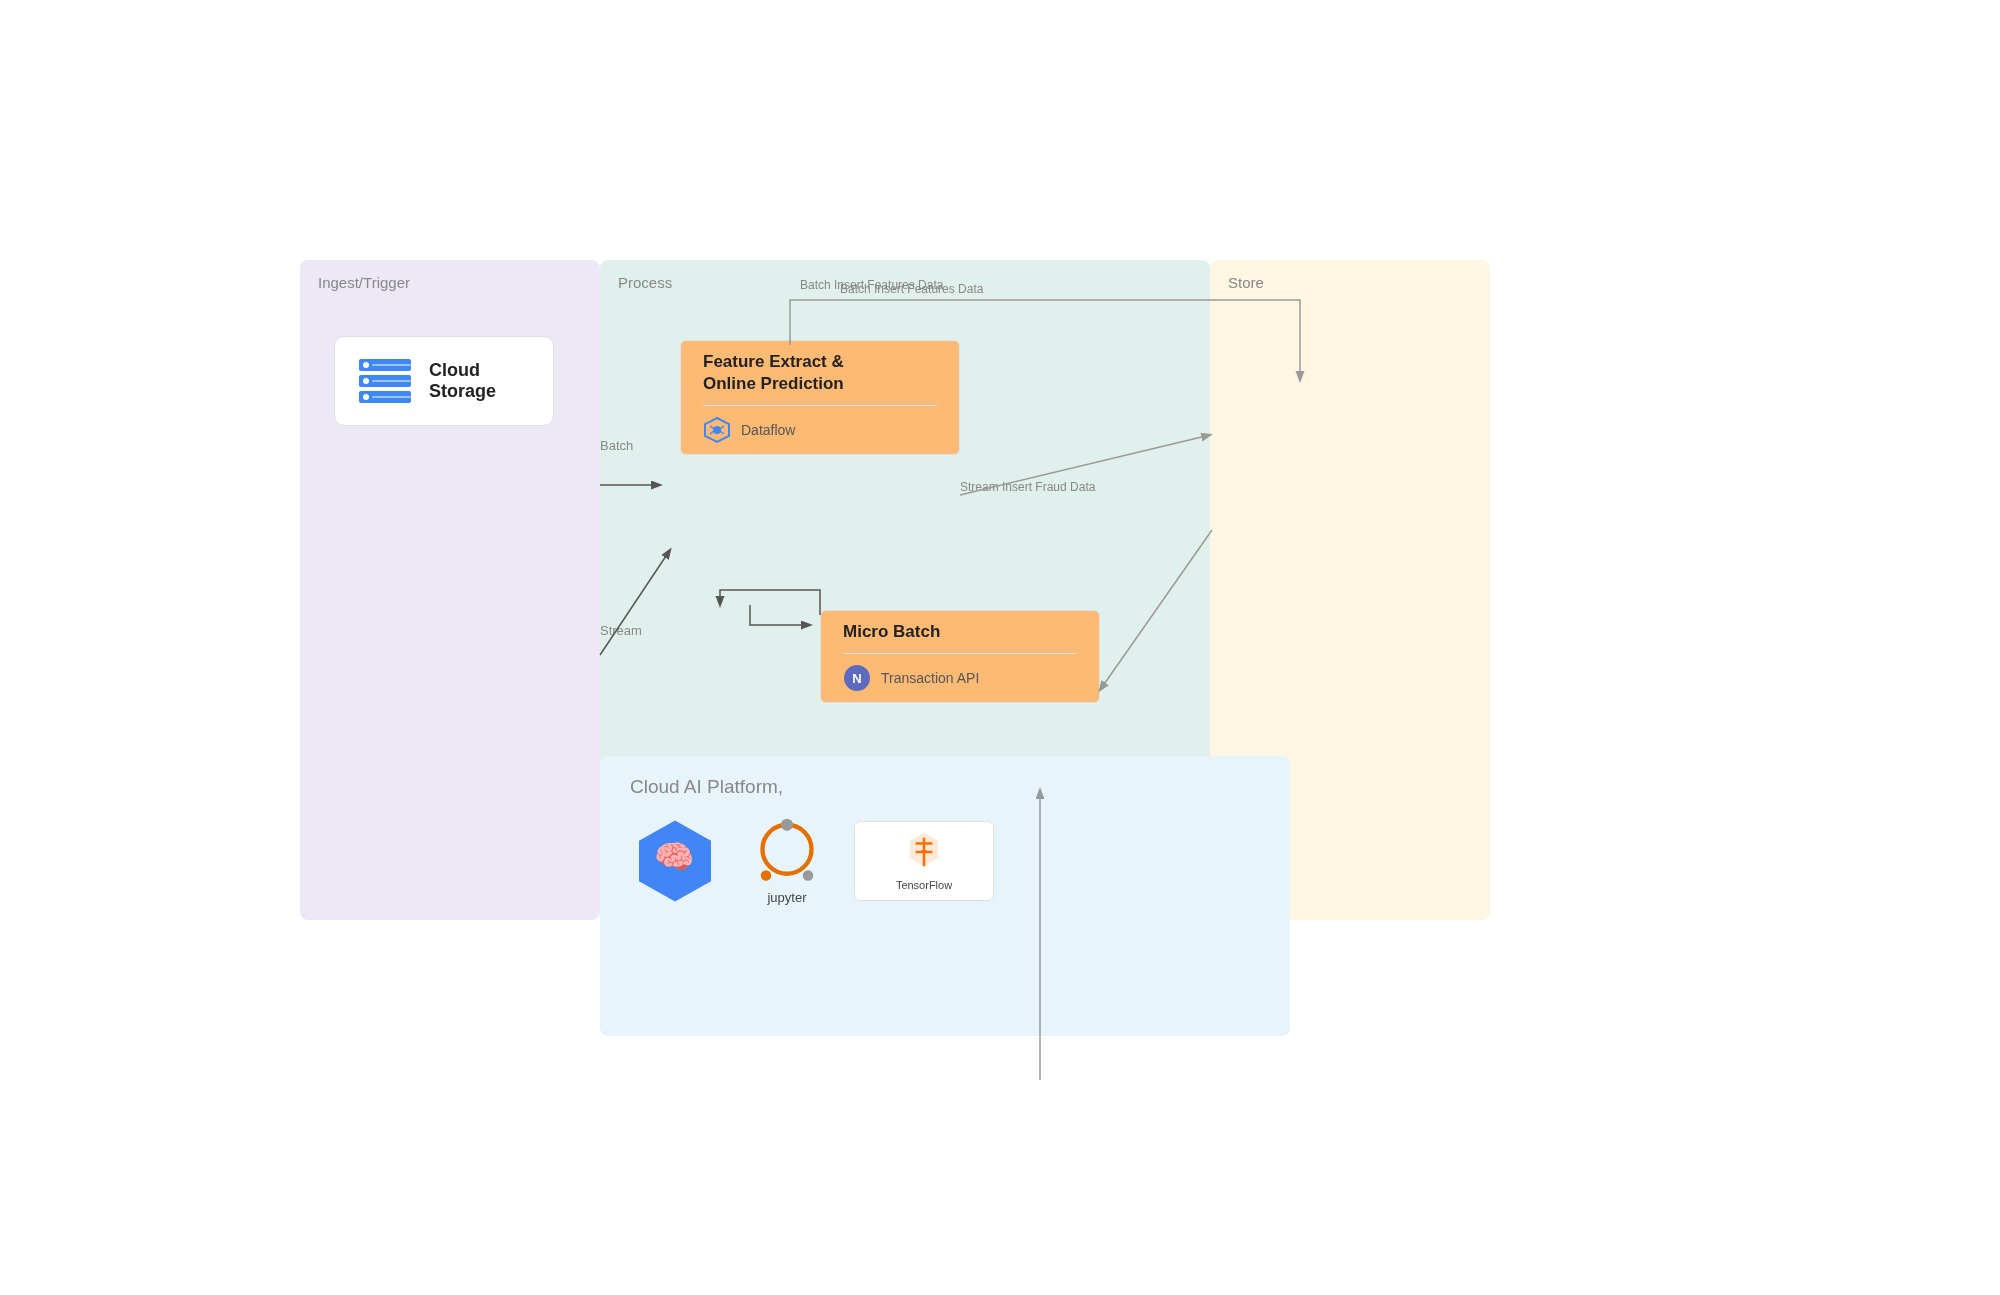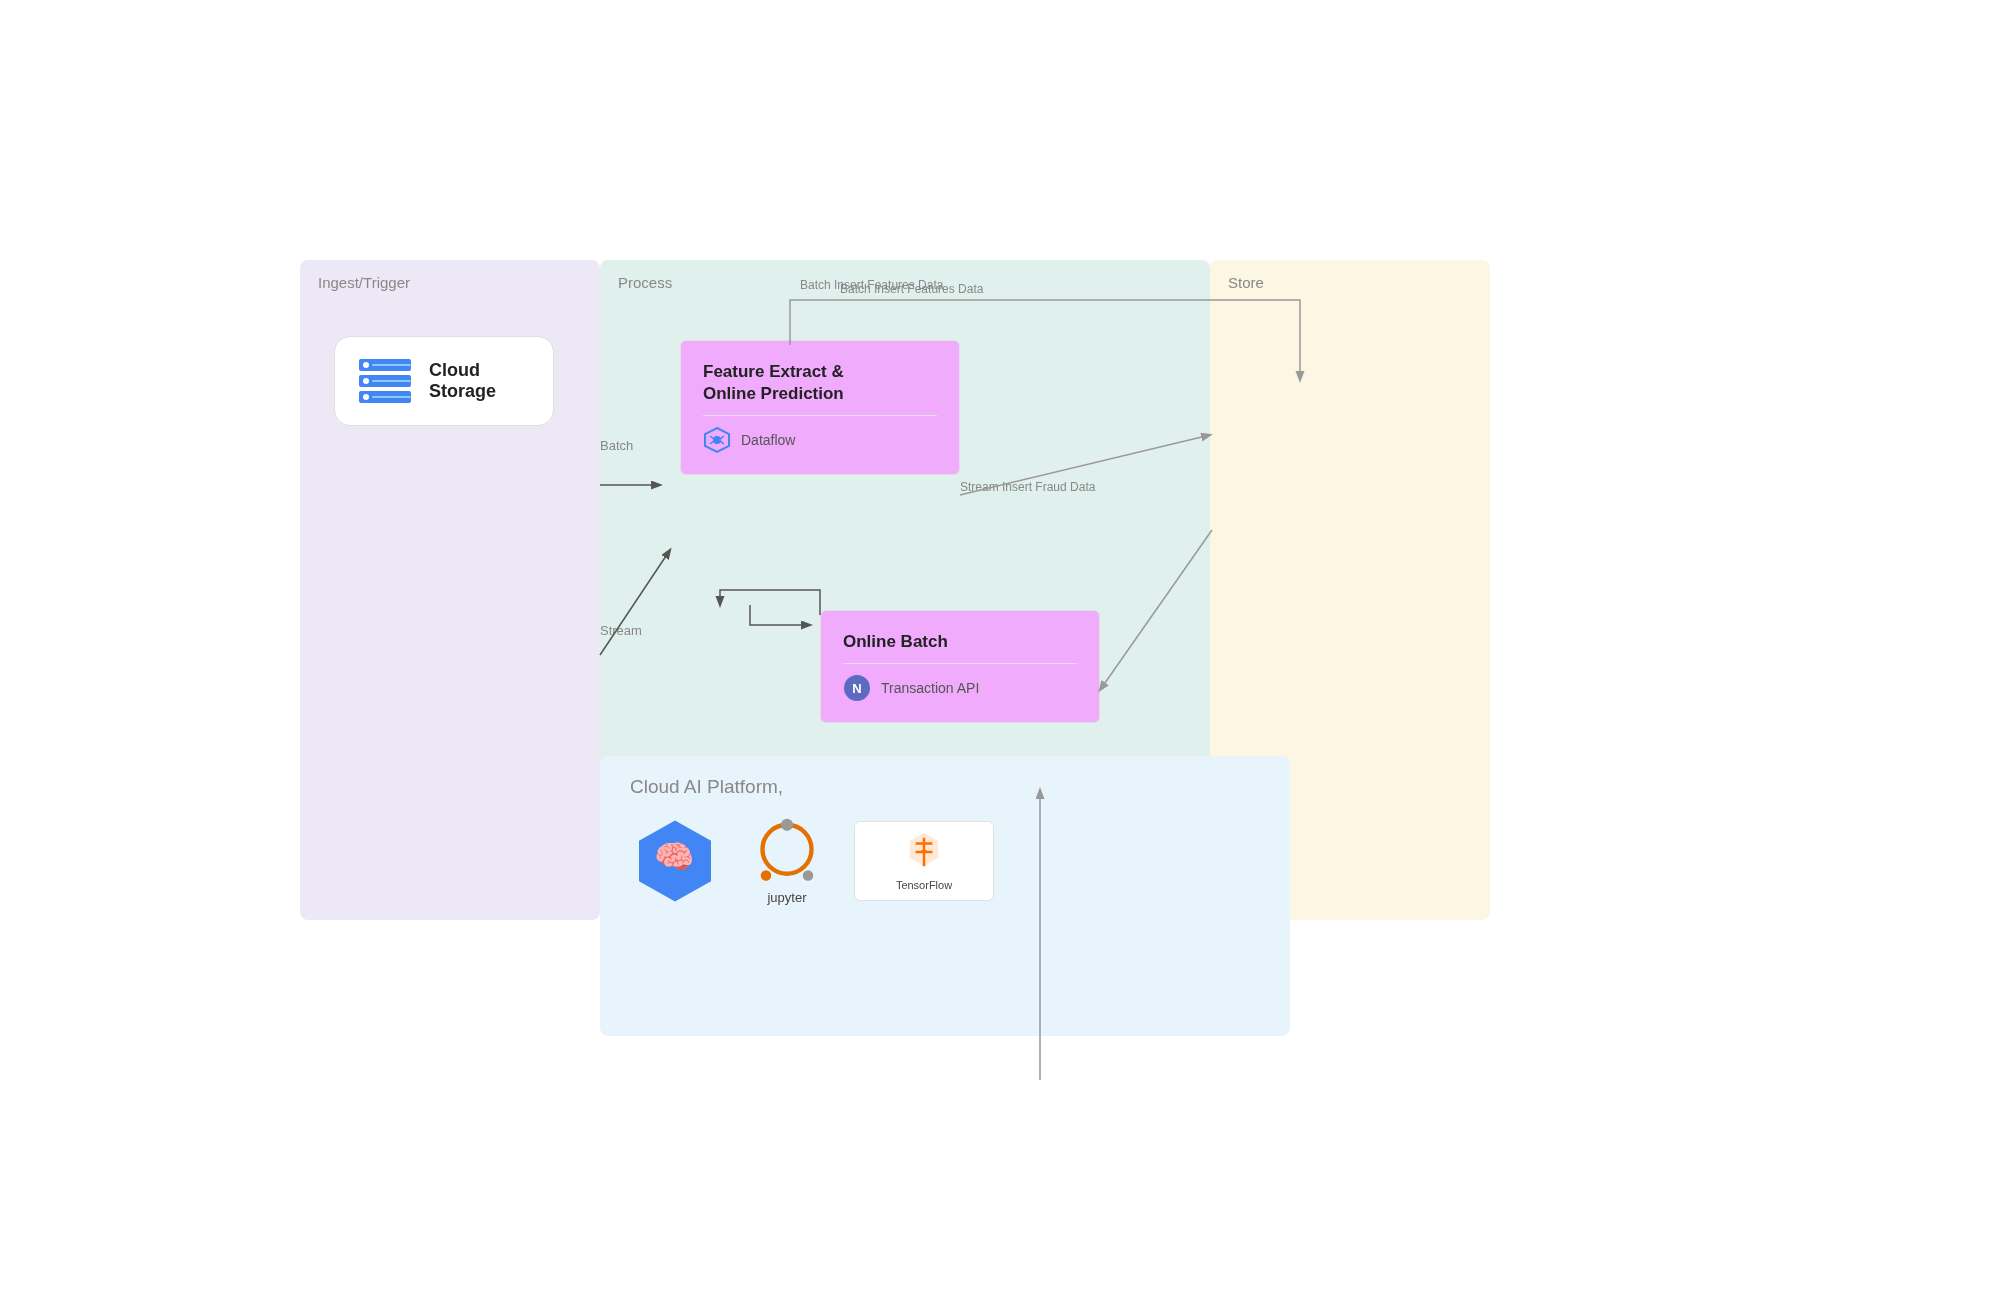--- a/index.html
+++ b/index.html
@@ -43,24 +43,24 @@
     }
     .zone-store {
       background: #fdf6e3;
       width: 280px;
       height: 660px;
       flex-shrink: 0;
     }
 
     
     .card {
-      background: #f0abfc;
+      background: #fdba74;
       border: 1.5px solid #e0e0e0;
       border-radius: 6px;
-      padding: 20px 22px;
+      padding: 10px 22px;
       display: flex;
       flex-direction: column;
       align-items: flex-start;
       gap: 10px;
     }
     .card-title {
       font-size: 17px;
       font-weight: 700;
       color: #222;
       line-height: 1.3;
@@ -82,21 +82,21 @@
     .ingest-cards {
       margin-top: 50px;
       display: flex;
       flex-direction: column;
       gap: 28px;
       padding: 10px 18px;
     }
     .ingest-card {
       background: #fff;
       border: 1.5px solid #e0e0e0;
-      border-radius: 16px;
+      border-radius: 10px;
       padding: 22px 24px;
       display: flex;
       align-items: center;
       gap: 18px;
       width: 220px;
     }
     .ingest-card-label {
       font-size: 18px;
       font-weight: 600;
       color: #222;
@@ -222,21 +222,21 @@
               <line x1="7" y1="18" x2="11" y2="15" stroke="#4285f4" stroke-width="1.5"></line>
               <line x1="21" y1="18" x2="17" y2="15" stroke="#4285f4" stroke-width="1.5"></line>
             </svg>
             <span>Dataflow</span>
           </div>
         </div>
       </div>
 
       <div style="position:absolute; top:350px; left:220px; width:280px;">
         <div class="card">
-          <div class="card-title">Online Batch</div>
+          <div class="card-title">Micro Batch</div>
           <div class="card-divider"></div>
           <div class="card-service">
 
             <svg width="28" height="28" viewBox="0 0 28 28">
               <circle cx="14" cy="14" r="13" fill="#5c6bc0"></circle>
               <text x="14" y="19" text-anchor="middle" fill="white" font-size="13" font-weight="bold">N</text>
             </svg>
             <span>Transaction API</span>
           </div>
         </div>

